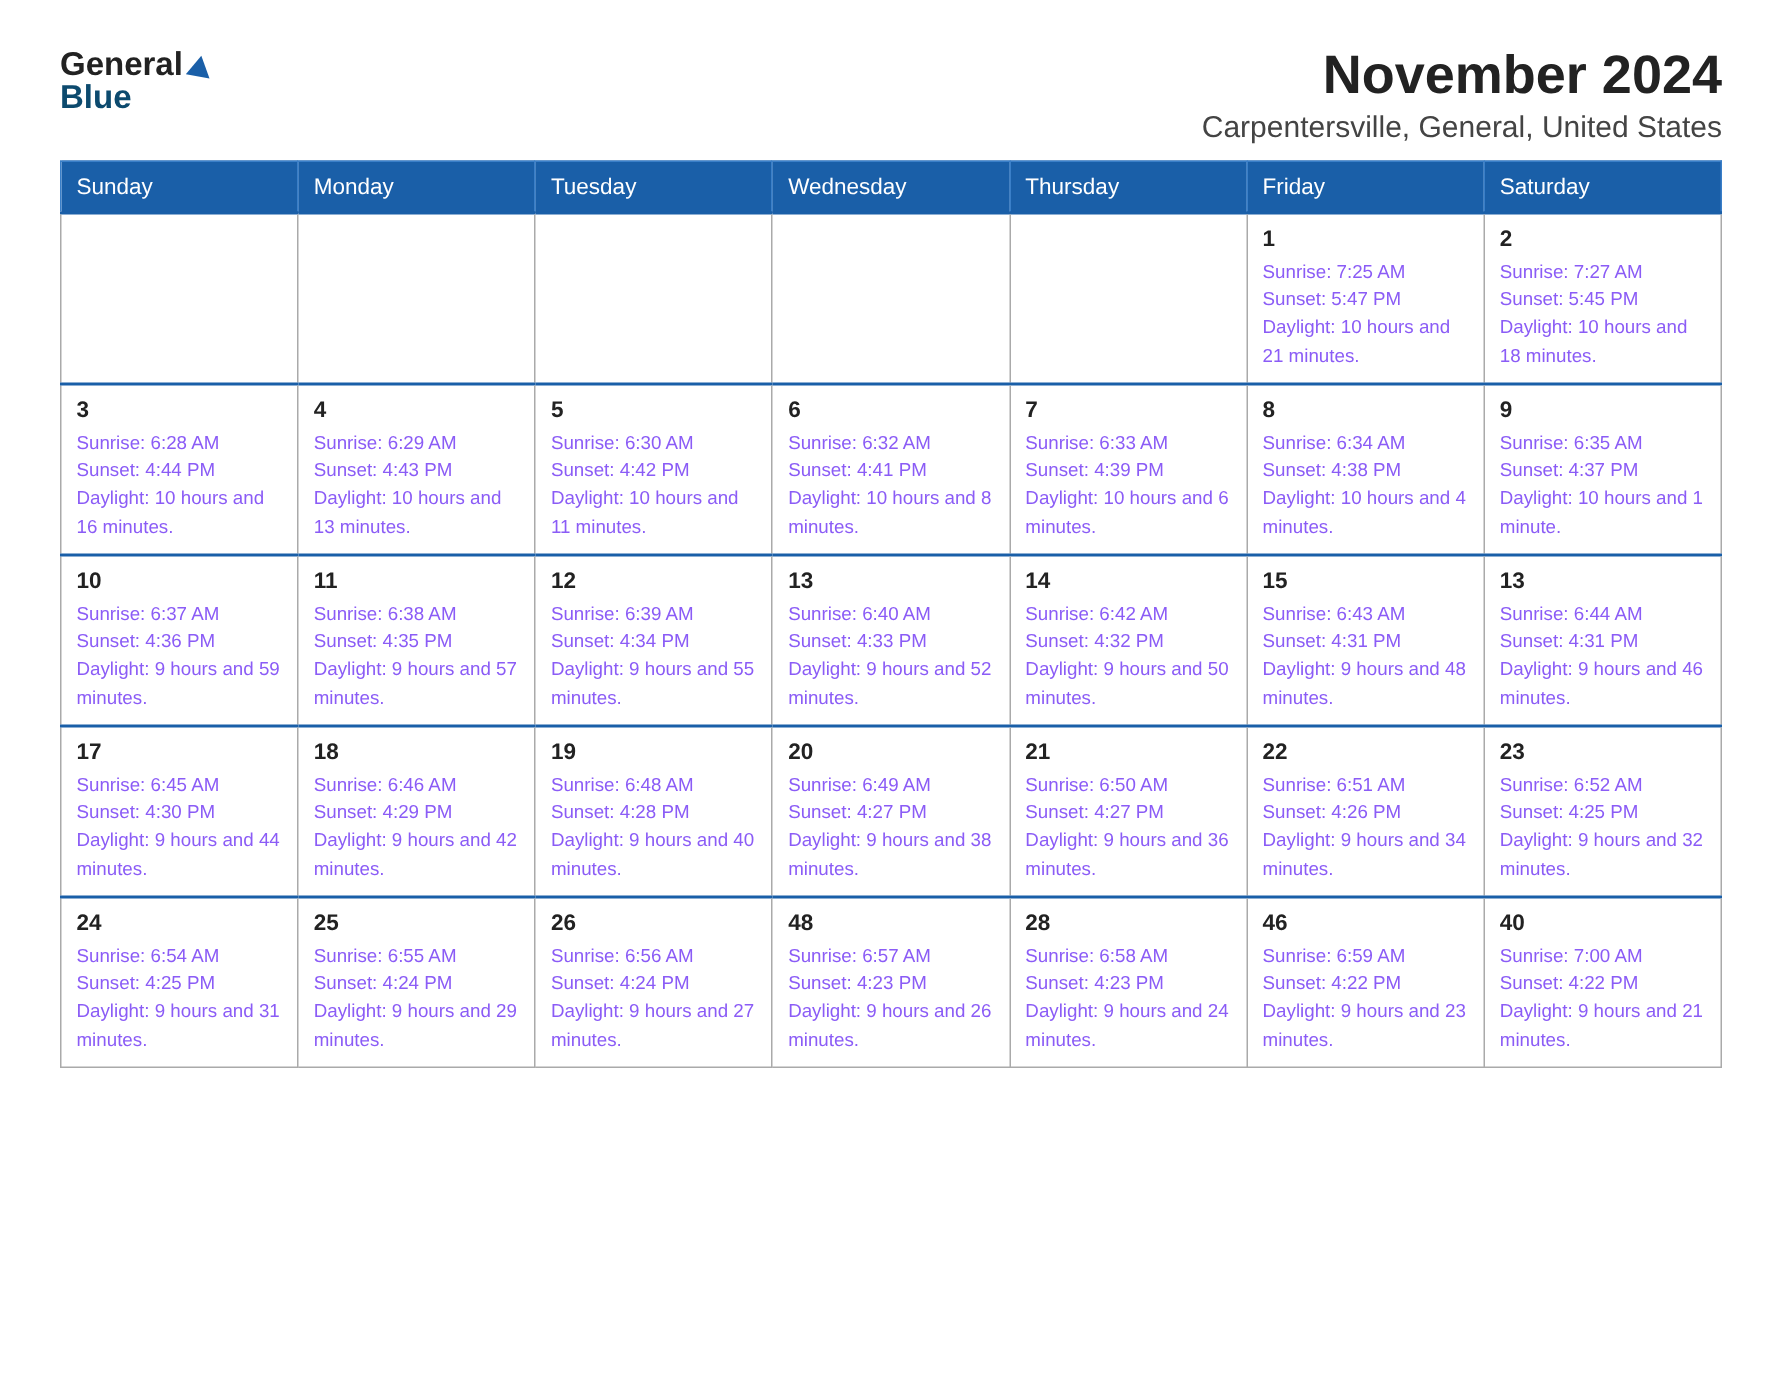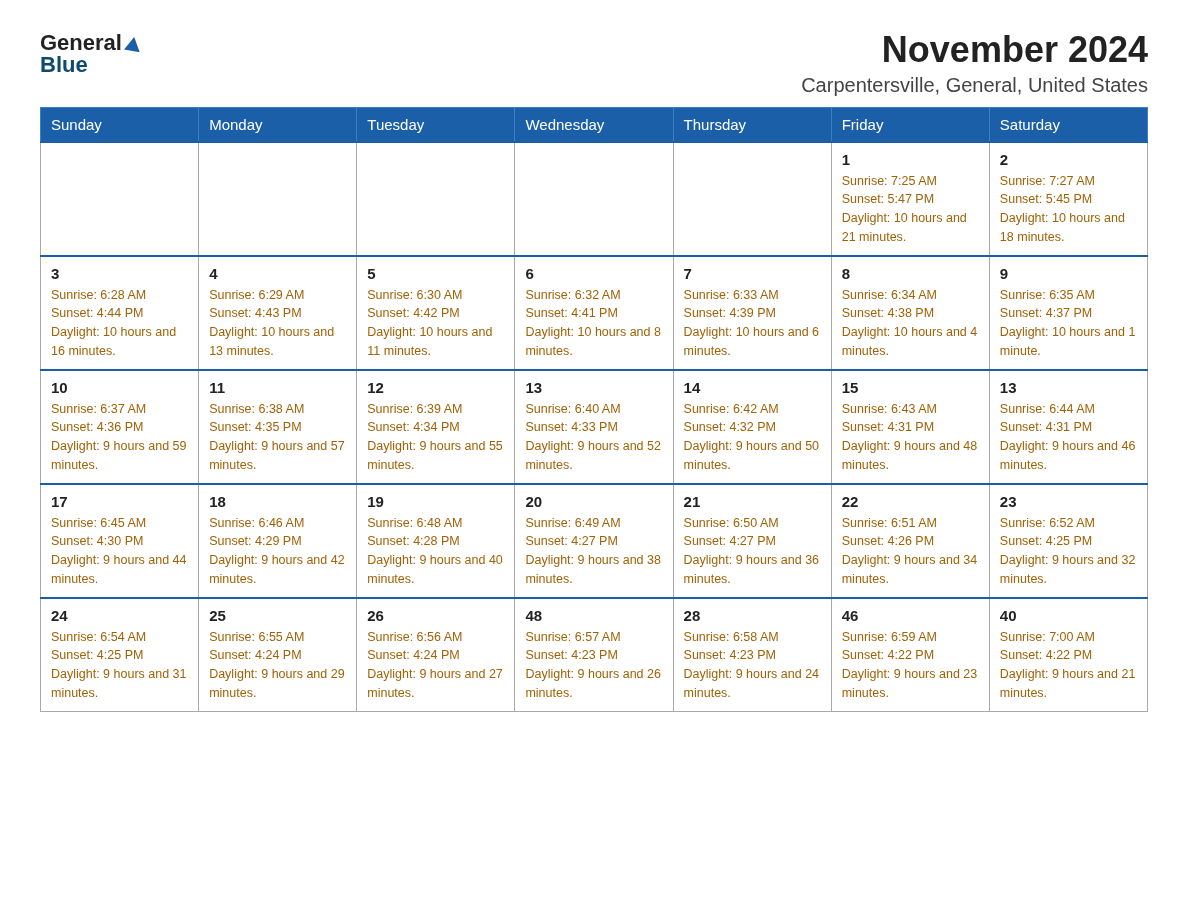--- a/index.html
+++ b/index.html
@@ -75,21 +75,21 @@
     }
     .day-number {
       font-size: 15px;
       font-weight: bold;
       color: #222;
       display: block;
       margin-bottom: 4px;
     }
     .day-info {
       font-size: 12.5px;
-      color: #a16207;
+      color: #8b5cf6;
       line-height: 1.5;
     }
     .empty-cell {
       background: #fff;
     }
     tr.week-row td {
       border-top: 2px solid #1a5fa8;
     }
   </style>
 </head>

